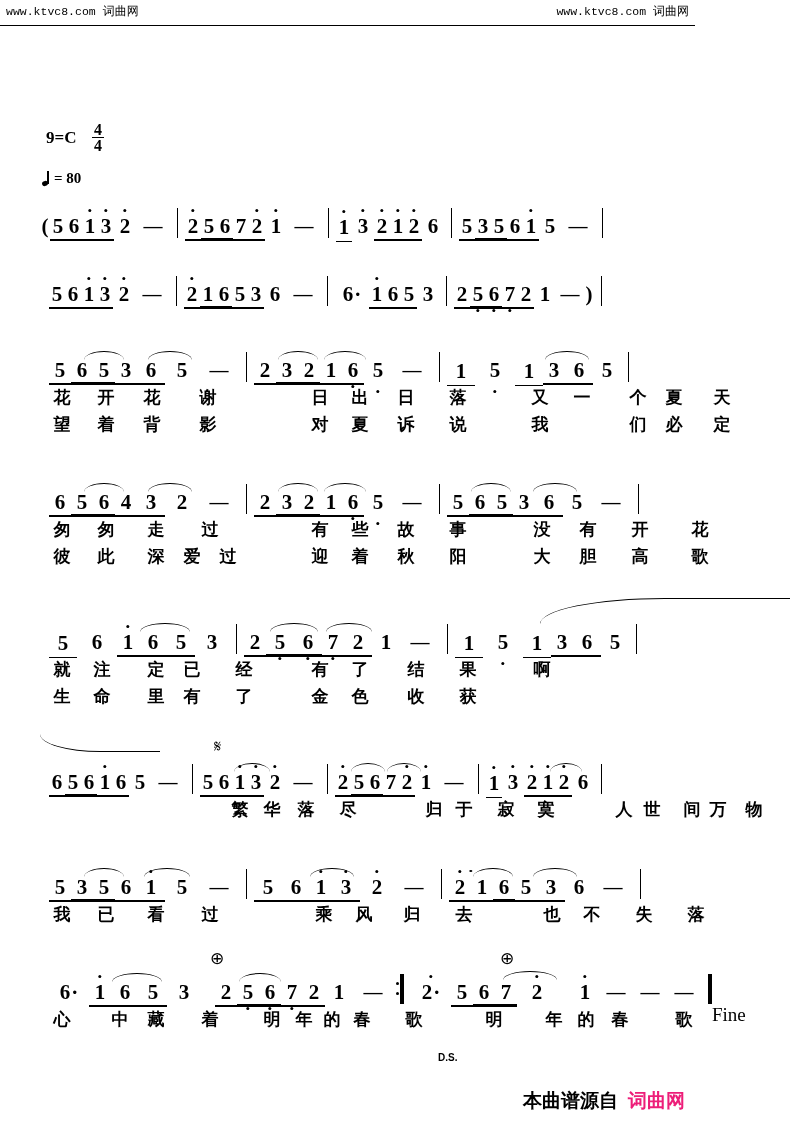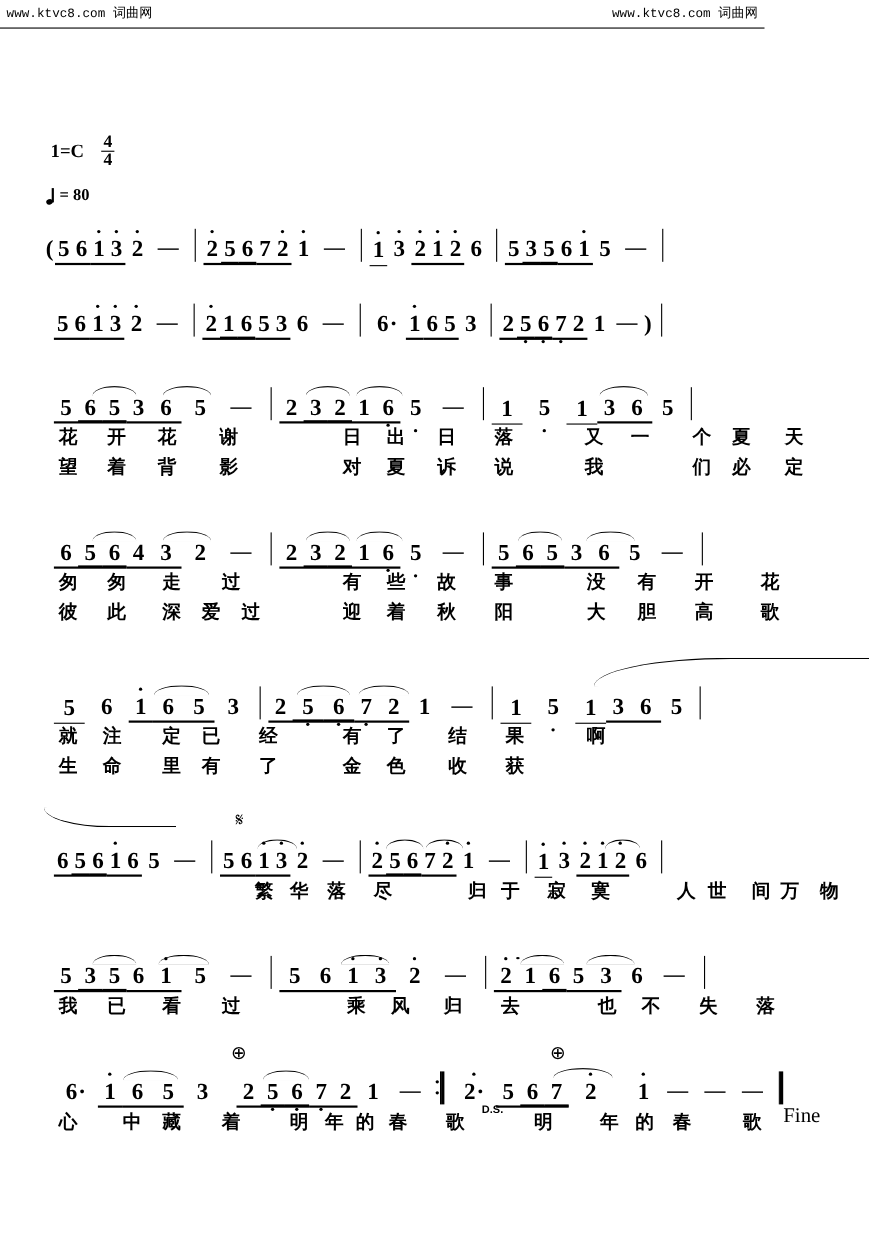--- a/index.html
+++ b/index.html
@@ -172,21 +172,21 @@
   }
 
   
   .segno, .coda {
     position: absolute;
     font-family: "DejaVu Sans", serif; font-size: 17px;
   }
   .ds {
     position: absolute;
     font-family: "Liberation Sans", sans-serif;
-    font-size: 10px; font-weight: bold;
+    font-size: 10px; font-weight: bold; margin-top: 48px;
   }
   .fine {
     position: absolute;
     font-family: "Liberation Serif", serif;
     font-size: 19px;
   }
 
   
   .footer {
     position: absolute; left: 150px; top: 1066px;
@@ -212,21 +212,21 @@
       <span class="cn">词曲网</span>
     </div>
     <div class="wm wm-right">
       <span>www.ktvc8.com</span>
       <span class="cn">词曲网</span>
     </div>
   </div>
 
 
 
-  <div class="keysig">1=C</div>
+  <div class="keysig">9=C</div>
   <div class="timesig">
     <span class="num">4</span>
     <span class="den">4</span>
   </div>
   <div class="tempo">
     <span class="qnote"></span>
     <span>= 80</span>
   </div>
 
   <div class="system" style="top:196px;">
@@ -800,14 +800,17 @@
       <span style="left:374px">歌</span>
       <span style="left:454px">明</span>
       <span style="left:514px">年</span>
       <span style="left:546px">的</span>
       <span style="left:580px">春</span>
       <span style="left:644px">歌</span>
     </div>
   </div>
 
 
+  <div class="source">
+    <span>本曲谱源自</span><span class="brand" style="color:#ED1E79">词曲网</span>
+  </div>
 
 </div>
 
 </body></html>

